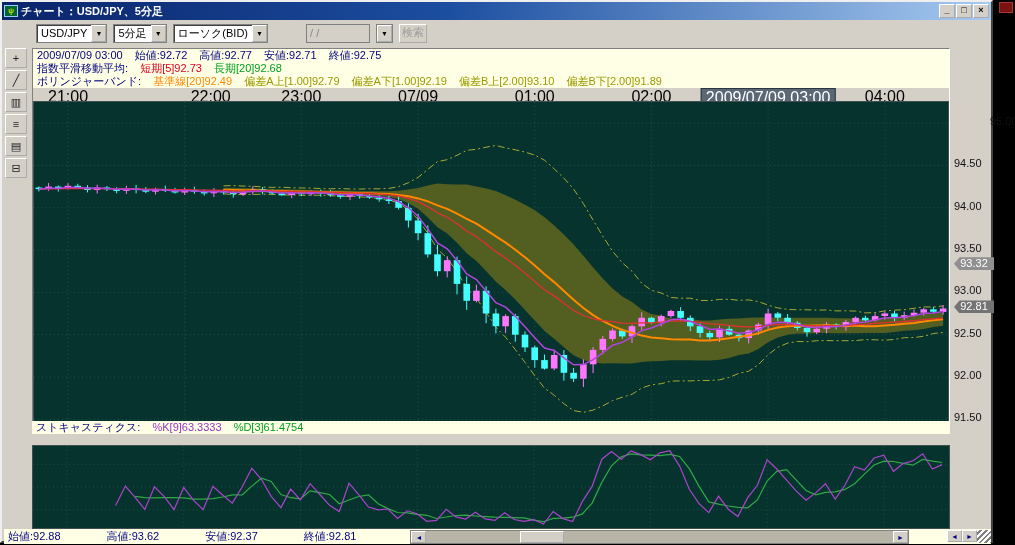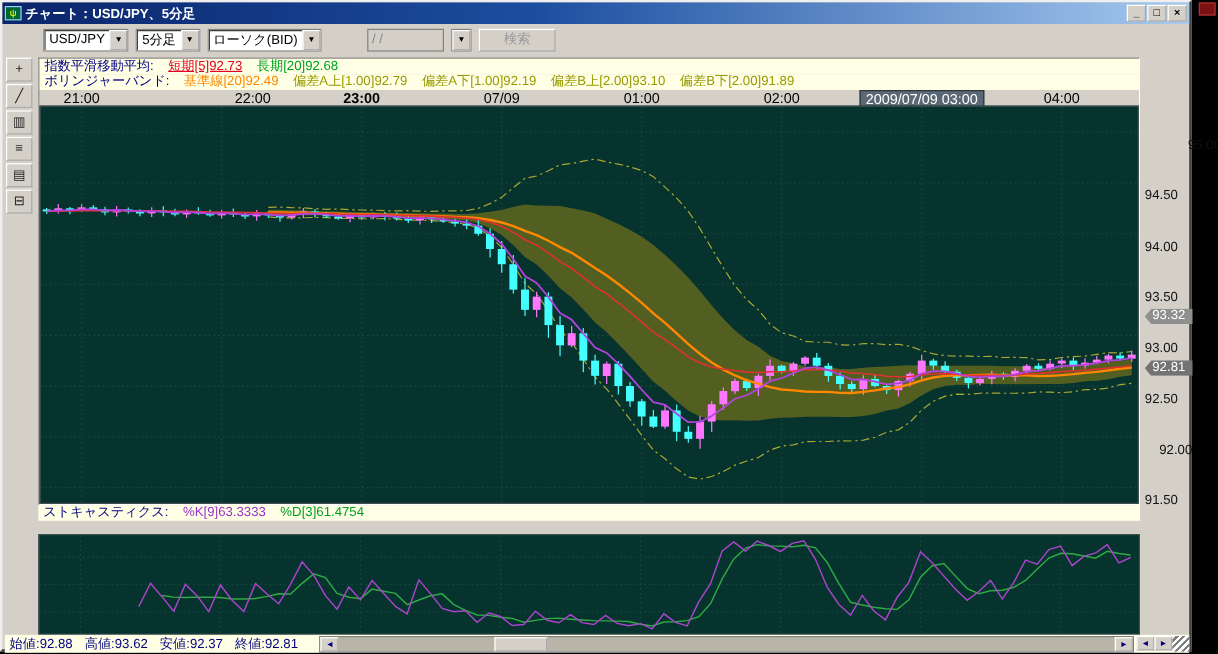--- a/index.html
+++ b/index.html
@@ -14,48 +14,48 @@
   .title-text { color:#fff; font-weight:bold; font-size:11px; flex:1; white-space:nowrap; overflow:hidden; }
   .win-btn { width:16px; height:14px; background:#d4d0c8; border:1px outset #fff; font-size:9px; line-height:11px;
              text-align:center; margin-left:1px; font-weight:bold; color:#000; }
   .toolbar { height:26px; display:flex; align-items:center; padding-left:34px; gap:6px; }
   .combo { display:inline-flex; align-items:center; height:19px; background:#fff; border:1px solid #808080;
            box-shadow:inset 1px 1px 0 #404040; }
   .combo .val { padding:0 4px; font-size:11px; color:#000; white-space:nowrap; }
   .combo .arrow { width:15px; height:17px; background:#d4d0c8; border:1px outset #fff; font-size:7px; line-height:15px; text-align:center; }
   .datefield { width:64px; height:19px; border:1px solid #808080; background:#d4d0c8; color:#888;
                font-size:11px; line-height:17px; padding:0 3px; }
-  .btn-disabled { height:19px; padding:0 20px; background:#d4d0c8; border:1px outset #fff; color:#9a9a9a; font-size:11px;text-align:center; }
+  .btn-disabled { height:19px; padding:0 2px; background:#d4d0c8; border:1px outset #fff; color:#9a9a9a; font-size:11px;text-align:center; }
   .tools { position:absolute; left:3px; top:46px; width:24px; }
   .tool-btn { width:22px; height:20px; background:#d4d0c8; border:1px outset #fff; margin-bottom:2px;
               font-size:11px; text-align:center; line-height:18px; color:#222; }
   .panel { position:absolute; left:30px; top:46px; width:918px;
            border-top:1px solid #808080; border-left:1px solid #808080; border-right:1px solid #fff; border-bottom:1px solid #fff; }
   .legend-row { background:#ffffe6; height:13px; line-height:13px; font-size:11px; color:#000080;
                 padding-left:4px; white-space:nowrap; overflow:hidden; }
   .legend-row span { margin-right:9px; }
-  .c-red { color:#e00020;text-decoration:underline; } .c-green { color:#00a020; } .c-orange { color:#ff8800; }
+  .c-red { color:#e00020; } .c-green { color:#00a020; } .c-orange { color:#ff8800; }
   .c-olive { color:#9a9a00; } .c-purple { color:#9933cc; }
-  .time-row { position:relative; background:#d4d0c8; height:13px; font-size:12px; color:#000; }
+  .time-row { position:relative; background:#d4d0c8; height:13px; font-size:16px; color:#000; }
   .time-label { position:absolute; top:0; transform:translateX(-50%); white-space:nowrap; }
   .time-label.hl { background:#5a6775; color:#fff; padding:0 4px; border:1px solid #2d3640; }
   .chart-wrap { position:relative; background:#07332e; height:332px; border:1px solid #405050; }
   .stoch-legend { position:absolute; left:30px; top:419px; width:918px; }
   .stoch-wrap { position:absolute; left:30px; top:443px; width:918px; height:84px; background:#07332e;
                 border:1px solid #405050; }
   svg { display:block; }
   .grid { stroke:#1d5048; stroke-width:1; stroke-dasharray:1 3; }
   .price-axis { position:absolute; left:950px; top:98px; width:41px; height:332px; font-size:11px; color:#111; }
   .price-axis .tick { position:absolute; left:2px; }
   .price-tag { position:absolute; left:2px; width:40px; height:13px; font-size:11px; line-height:13px; text-align:center;
                clip-path:polygon(0 50%,14% 0,100% 0,100% 100%,14% 100%); }
   .stoch-axis { position:absolute; left:952px; top:443px; width:39px; height:84px; font-size:11px; color:#111; }
   .stoch-axis .tick { position:absolute; left:2px; }
   .bottom-bar { position:absolute; left:2px; top:527px; width:987px; height:15px; background:#ffffe6;
-                display:flex; align-items:center; font-size:11px; color:#000080; }
+                display:flex; align-items:center; font-size:11px; color:#000080;gap:36px; }
   .bottom-bar .stat { margin-right:10px; white-space:nowrap; }
   .bottom-bar .stat:first-child { margin-left:4px; }
   .hscroll { position:relative; flex:1; height:14px; background:#b8b4a8; border:1px solid #808080;
              margin-left:8px; display:flex; }
   .sb-btn { width:15px; height:12px; background:#d4d0c8; border:1px outset #fff; font-size:7px; line-height:11px; text-align:center; }
   .sb-track { position:relative; flex:1; }
   .sb-thumb { position:absolute; left:20%; top:0; width:44px; height:12px; background:#d4d0c8; border:1px outset #fff; }
   .corner-btns { display:flex; margin-left:2px; }
   .grip { width:14px; height:13px; background:repeating-linear-gradient(135deg,#fff 0 2px,#808080 2px 4px); }
   .bg-fragment { position:absolute; right:2px; top:2px; width:14px; height:11px; background:#7a1212; border:1px solid #a33; }
@@ -101,36 +101,43 @@
       <div class="tool-btn">+</div>
       <div class="tool-btn">╱</div>
       <div class="tool-btn">▥</div>
       <div class="tool-btn">≡</div>
       <div class="tool-btn">▤</div>
       <div class="tool-btn">⊟</div>
     </div>
 
     <div class="panel">
       <div class="legend-row">
+        <span>2009/07/09 03:00</span>
+        <span>始値:92.72</span>
+        <span>高値:92.77</span>
+        <span>安値:92.71</span>
+        <span>終値:92.75</span>
+      </div>
+      <div class="legend-row">
         <span>指数平滑移動平均:</span>
         <span class="c-red">短期[5]92.73</span>
         <span class="c-green">長期[20]92.68</span>
       </div>
       <div class="legend-row">
         <span>ボリンジャーバンド:</span>
         <span class="c-orange">基準線[20]92.49</span>
         <span class="c-olive">偏差A上[1.00]92.79</span>
         <span class="c-olive">偏差A下[1.00]92.19</span>
         <span class="c-olive">偏差B上[2.00]93.10</span>
         <span class="c-olive">偏差B下[2.00]91.89</span>
       </div>
       <div class="time-row" id="time-row">
           <span class="time-label" style="left: 35.0319px;">21:00</span>
           <span class="time-label" style="left: 151.713px; margin-left: 26px;">22:00</span>
-          <span class="time-label" style="left: 268.394px; font-weight: bold;">23:00</span>
+          <span class="time-label" style="left: 268.394px;">23:00</span>
           <span class="time-label" style="left: 385.074px;">07/09</span>
           <span class="time-label" style="left: 501.755px;">01:00</span>
           <span class="time-label" style="left: 618.436px;">02:00</span>
           <span class="time-label hl" style="left: 735.117px;">2009/07/09 03:00</span>
           <span class="time-label" style="left: 851.798px;">04:00</span>
         </div>
       <div class="chart-wrap">
         <svg id="main-svg" width="914" height="330" viewBox="0 0 914 330">
             <line class="grid" x1="0" y1="317.3" x2="914" y2="317.3"></line>
             <line class="grid" x1="0" y1="275.0" x2="914" y2="275.0"></line>
@@ -346,21 +353,21 @@
       </div>
     </div>
 
     <div class="price-axis" id="price-axis">
         <span class="tick" style="top: 15.1538px; margin-left: 36px;">95.00</span>
         <span class="tick" style="top: 57.4615px;">94.50</span>
         <span class="tick" style="top: 99.7692px;">94.00</span>
         <span class="tick" style="top: 142.077px;">93.50</span>
         <span class="tick" style="top: 184.385px;">93.00</span>
         <span class="tick" style="top: 226.692px;">92.50</span>
-        <span class="tick" style="top: 269px; margin-left: 12px;">92.00</span>
+        <span class="tick" style="top: 269px;">92.00</span>
         <span class="tick" style="top: 311.308px;">91.50</span>
         <div class="price-tag" style="top: 157.308px; background: rgb(143, 143, 143); color: rgb(255, 255, 255);">93.32</div>
         <div class="price-tag" style="top: 200.462px; background: #737373; color: rgb(255, 255, 255);">92.81</div>
       </div>
 
     <div class="stoch-legend legend-row">
       <span>ストキャスティクス:</span>
       <span class="c-purple">%K[9]63.3333</span>
       <span class="c-green">%D[3]61.4754</span>
     </div>

